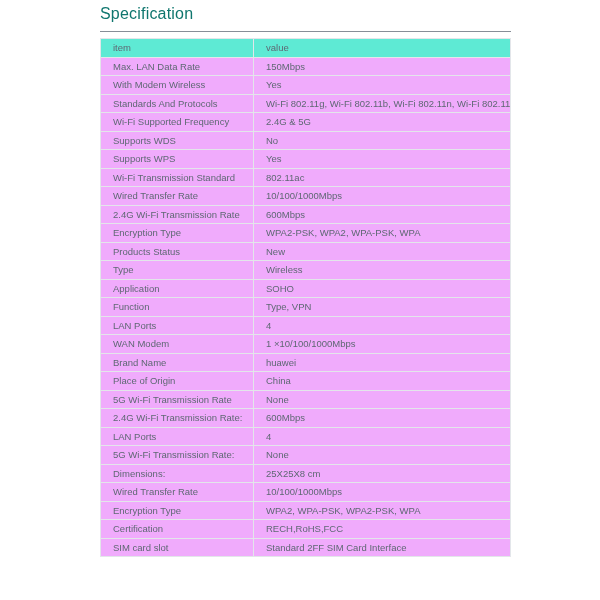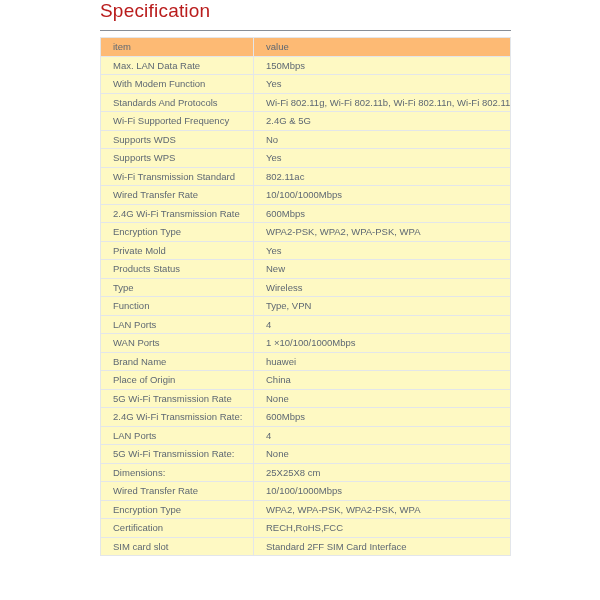--- a/index.html
+++ b/index.html
@@ -9,24 +9,25 @@
     font-family: "Liberation Sans", "DejaVu Sans", sans-serif;
     overflow: hidden;
   }
   .content {
     position: absolute;
     left: 100px;
     top: 0;
     width: 411px;
   }
   .page-title {
-    font-size: 19px;
+    font-size: 16px;
     font-weight: 500;
-    color: #b91c1c;
+    color: #0f766e;
     letter-spacing: 0.2px;
+    padding-top: 5px;
     padding-bottom: 8px;
     border-bottom: 1px solid #878e97;
   }
   table.spec-table {
     margin-top: 6px;
     width: 100%;
     border-collapse: collapse;
     table-layout: fixed;
   }
   .spec-table col.c-item { width: 153px; }
@@ -36,24 +37,24 @@
     font-weight: 400;
     color: #5e6873;
     text-align: left;
     padding: 0 12px;
     height: 17.5px;
     line-height: 17.5px;
     white-space: nowrap;
     overflow: hidden;
   }
   .spec-table thead th {
-    background: #fdba74;
+    background: #5eead4;
   }
   .spec-table tbody tr {
-    background: #fef9c3;
+    background: #f0abfc;
   }
 </style>
 </head>
 <body>
 
 <div class="content">
   <div class="page-title">Specification</div>
 
   <table class="spec-table">
     <colgroup>
@@ -65,21 +66,21 @@
         <th>item</th>
         <th>value</th>
       </tr>
     </thead>
     <tbody>
         <tr>
           <td>Max. LAN Data Rate</td>
           <td>150Mbps</td>
         </tr>
         <tr>
-          <td>With Modem Function</td>
+          <td>With Modem Wireless</td>
           <td>Yes</td>
         </tr>
         <tr>
           <td>Standards And Protocols</td>
           <td>Wi-Fi 802.11g, Wi-Fi 802.11b, Wi-Fi 802.11n, Wi-Fi 802.11ac</td>
         </tr>
         <tr>
           <td>Wi-Fi Supported Frequency</td>
           <td>2.4G &amp; 5G</td>
         </tr>
@@ -101,41 +102,41 @@
         </tr>
         <tr>
           <td>2.4G Wi-Fi Transmission Rate</td>
           <td>600Mbps</td>
         </tr>
         <tr>
           <td>Encryption Type</td>
           <td>WPA2-PSK, WPA2, WPA-PSK, WPA</td>
         </tr>
         <tr>
-          <td>Private Mold</td>
-          <td>Yes</td>
-        </tr>
-        <tr>
           <td>Products Status</td>
           <td>New</td>
         </tr>
         <tr>
           <td>Type</td>
           <td>Wireless</td>
+        </tr>
+        <tr>
+          <td>Application</td>
+          <td>SOHO</td>
         </tr>
         <tr>
           <td>Function</td>
           <td>Type, VPN</td>
         </tr>
         <tr>
           <td>LAN Ports</td>
           <td>4</td>
         </tr>
         <tr>
-          <td>WAN Ports</td>
+          <td>WAN Modem</td>
           <td>1 ×10/100/1000Mbps</td>
         </tr>
         <tr>
           <td>Brand Name</td>
           <td>huawei</td>
         </tr>
         <tr>
           <td>Place of Origin</td>
           <td>China</td>
         </tr>

